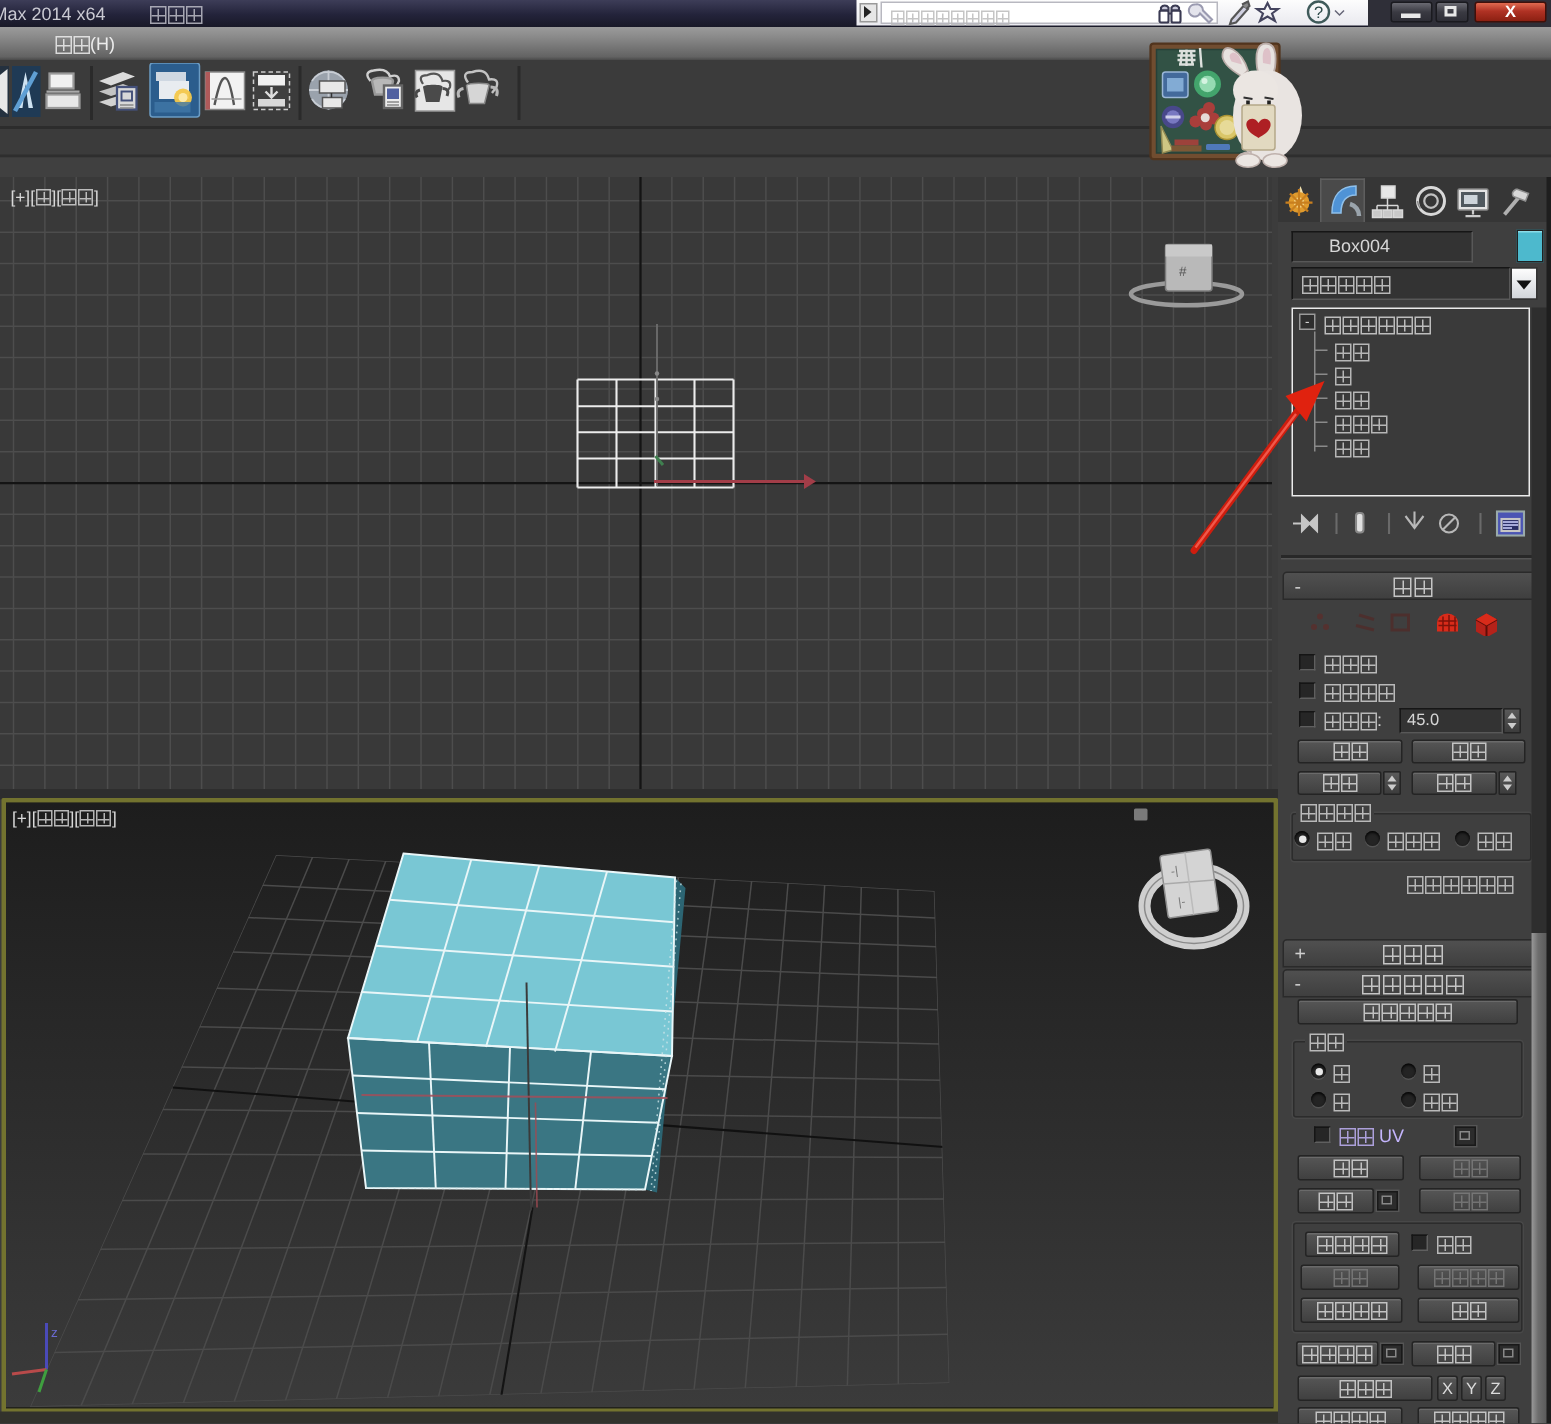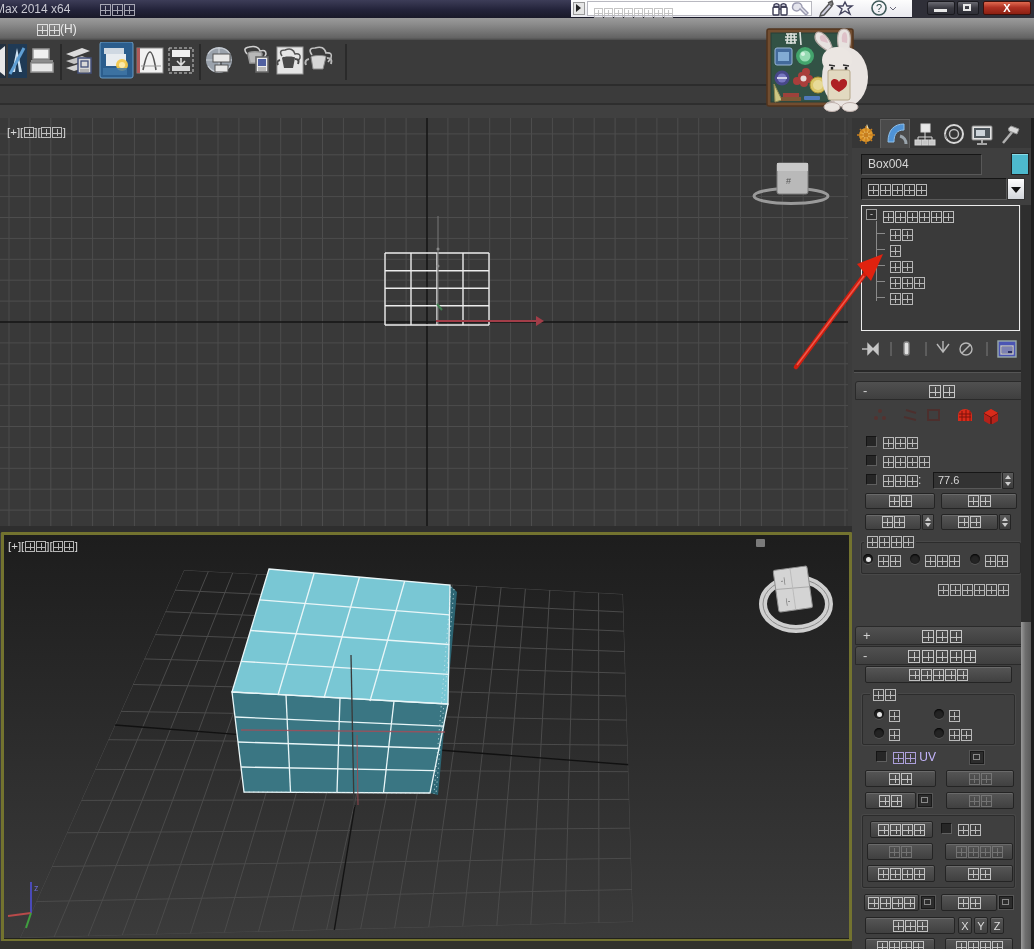--- a/index.html
+++ b/index.html
@@ -408,21 +408,21 @@
           <rect x="2" y="4" width="20" height="14" rx="1" fill="#e4e4e4" stroke="#888"></rect>
           <rect x="4" y="6" width="16" height="10" fill="#50585e"></rect>
           <rect x="6" y="8" width="9" height="6" fill="#cdd4da"></rect>
           <path d="M12 18 l0 3 m-5 1 l10 0" stroke="#ccc" stroke-width="1.5" fill="none"></path>
         </g>
 <g transform="translate(147,1)">
           <path d="M4 21 L14 9" stroke="#b0b0b0" stroke-width="2.5"></path>
           <path d="M12 4 l8 3 -2 5 -8-3 q-2-3 2-5" fill="#d8d8d8" stroke="#909090"></path>
         </g>
 </svg>
-      <div class="fld" style="left:9px;top:36px;width:121px;height:21px;line-height:19px;padding-left:6px">Box004</div>
+      <div class="fld" style="left:9px;top:36px;width:121px;height:21px;line-height:19px;padding-left:24px">Box004</div>
       <div class="ab" style="left:159px;top:35px;width:18px;height:22px;background:#4db9cd;border:1px solid #222;box-shadow:inset 0 1px 0 #8adce8"></div>
       <div class="fld s12" style="left:9px;top:60px;width:146px;height:22px;line-height:20px;padding-left:5px"><i class="g"></i><i class="g"></i><i class="g"></i><i class="g"></i><i class="g"></i></div>
       <div class="ab" style="left:155px;top:60px;width:18px;height:22px;background:linear-gradient(#fdfdfd,#d2d5da);border:1px solid #333"></div>
       <div class="ab" style="left:159px;top:69px;width:0;height:0;border-left:5px solid transparent;border-right:5px solid transparent;border-top:6px solid #111"></div>
       <div class="ab" style="left:9px;top:87px;width:159px;height:126px;background:#3a3a3a;border:1px solid #ececec"></div>
       <div class="ab" style="left:14px;top:91px;width:11px;height:11px;background:#2e2e2e;border:1px solid #9a9a9a;color:#ddd;font-size:9px;line-height:9px;text-align:center">-</div>
       <div class="ab s12" style="left:30px;top:91px;color:#dadada"><i class="g"></i><i class="g"></i><i class="g"></i><i class="g"></i><i class="g"></i><i class="g"></i></div>
       <div class="ab" style="left:24px;top:103px;width:1px;height:80px;background:#8a8a8a"></div>
       <div class="ab" style="left:24px;top:115px;width:9px;height:1px;background:#8a8a8a"></div>
       <div class="ab s12" style="left:37px;top:109px;color:#d2d2d2"><i class="g"></i><i class="g"></i></div>
@@ -469,21 +469,21 @@
             <path d="M118 7 l7-4 7 4 -7 4 z" fill="#d92b1a"></path>
           </g>
 </g>
       </svg>
       <div class="cb" style="left:14px;top:318px"></div>
       <div class="ab s12" style="left:30px;top:317px;color:#d4d4d4"><i class="g"></i><i class="g"></i><i class="g"></i></div>
       <div class="cb" style="left:14px;top:337px"></div>
       <div class="ab s12" style="left:30px;top:336px;color:#d4d4d4"><i class="g"></i><i class="g"></i><i class="g"></i><i class="g"></i></div>
       <div class="cb" style="left:14px;top:356px"></div>
       <div class="ab s12" style="left:30px;top:355px;color:#d4d4d4"><i class="g"></i><i class="g"></i><i class="g"></i>:</div>
-      <div class="fld" style="left:81px;top:354px;width:69px;height:17px;line-height:15px;padding-left:4px;font-size:11px">77.6</div>
+      <div class="fld" style="left:81px;top:354px;width:69px;height:17px;line-height:15px;padding-left:4px;font-size:11px">45.0</div>
       <div class="spin" style="left:150px;top:354px;height:17px"></div>
       <div class="btn s12" style="left:13px;top:375px;width:70px;height:16px;font-size:12px">
         <i class="g"></i>
         <i class="g"></i>
       </div>
       <div class="btn s12" style="left:89px;top:375px;width:76px;height:16px;font-size:12px">
         <i class="g"></i>
         <i class="g"></i>
       </div>
       <div class="btn s12" style="left:13px;top:396px;width:56px;height:16px;font-size:12px">

